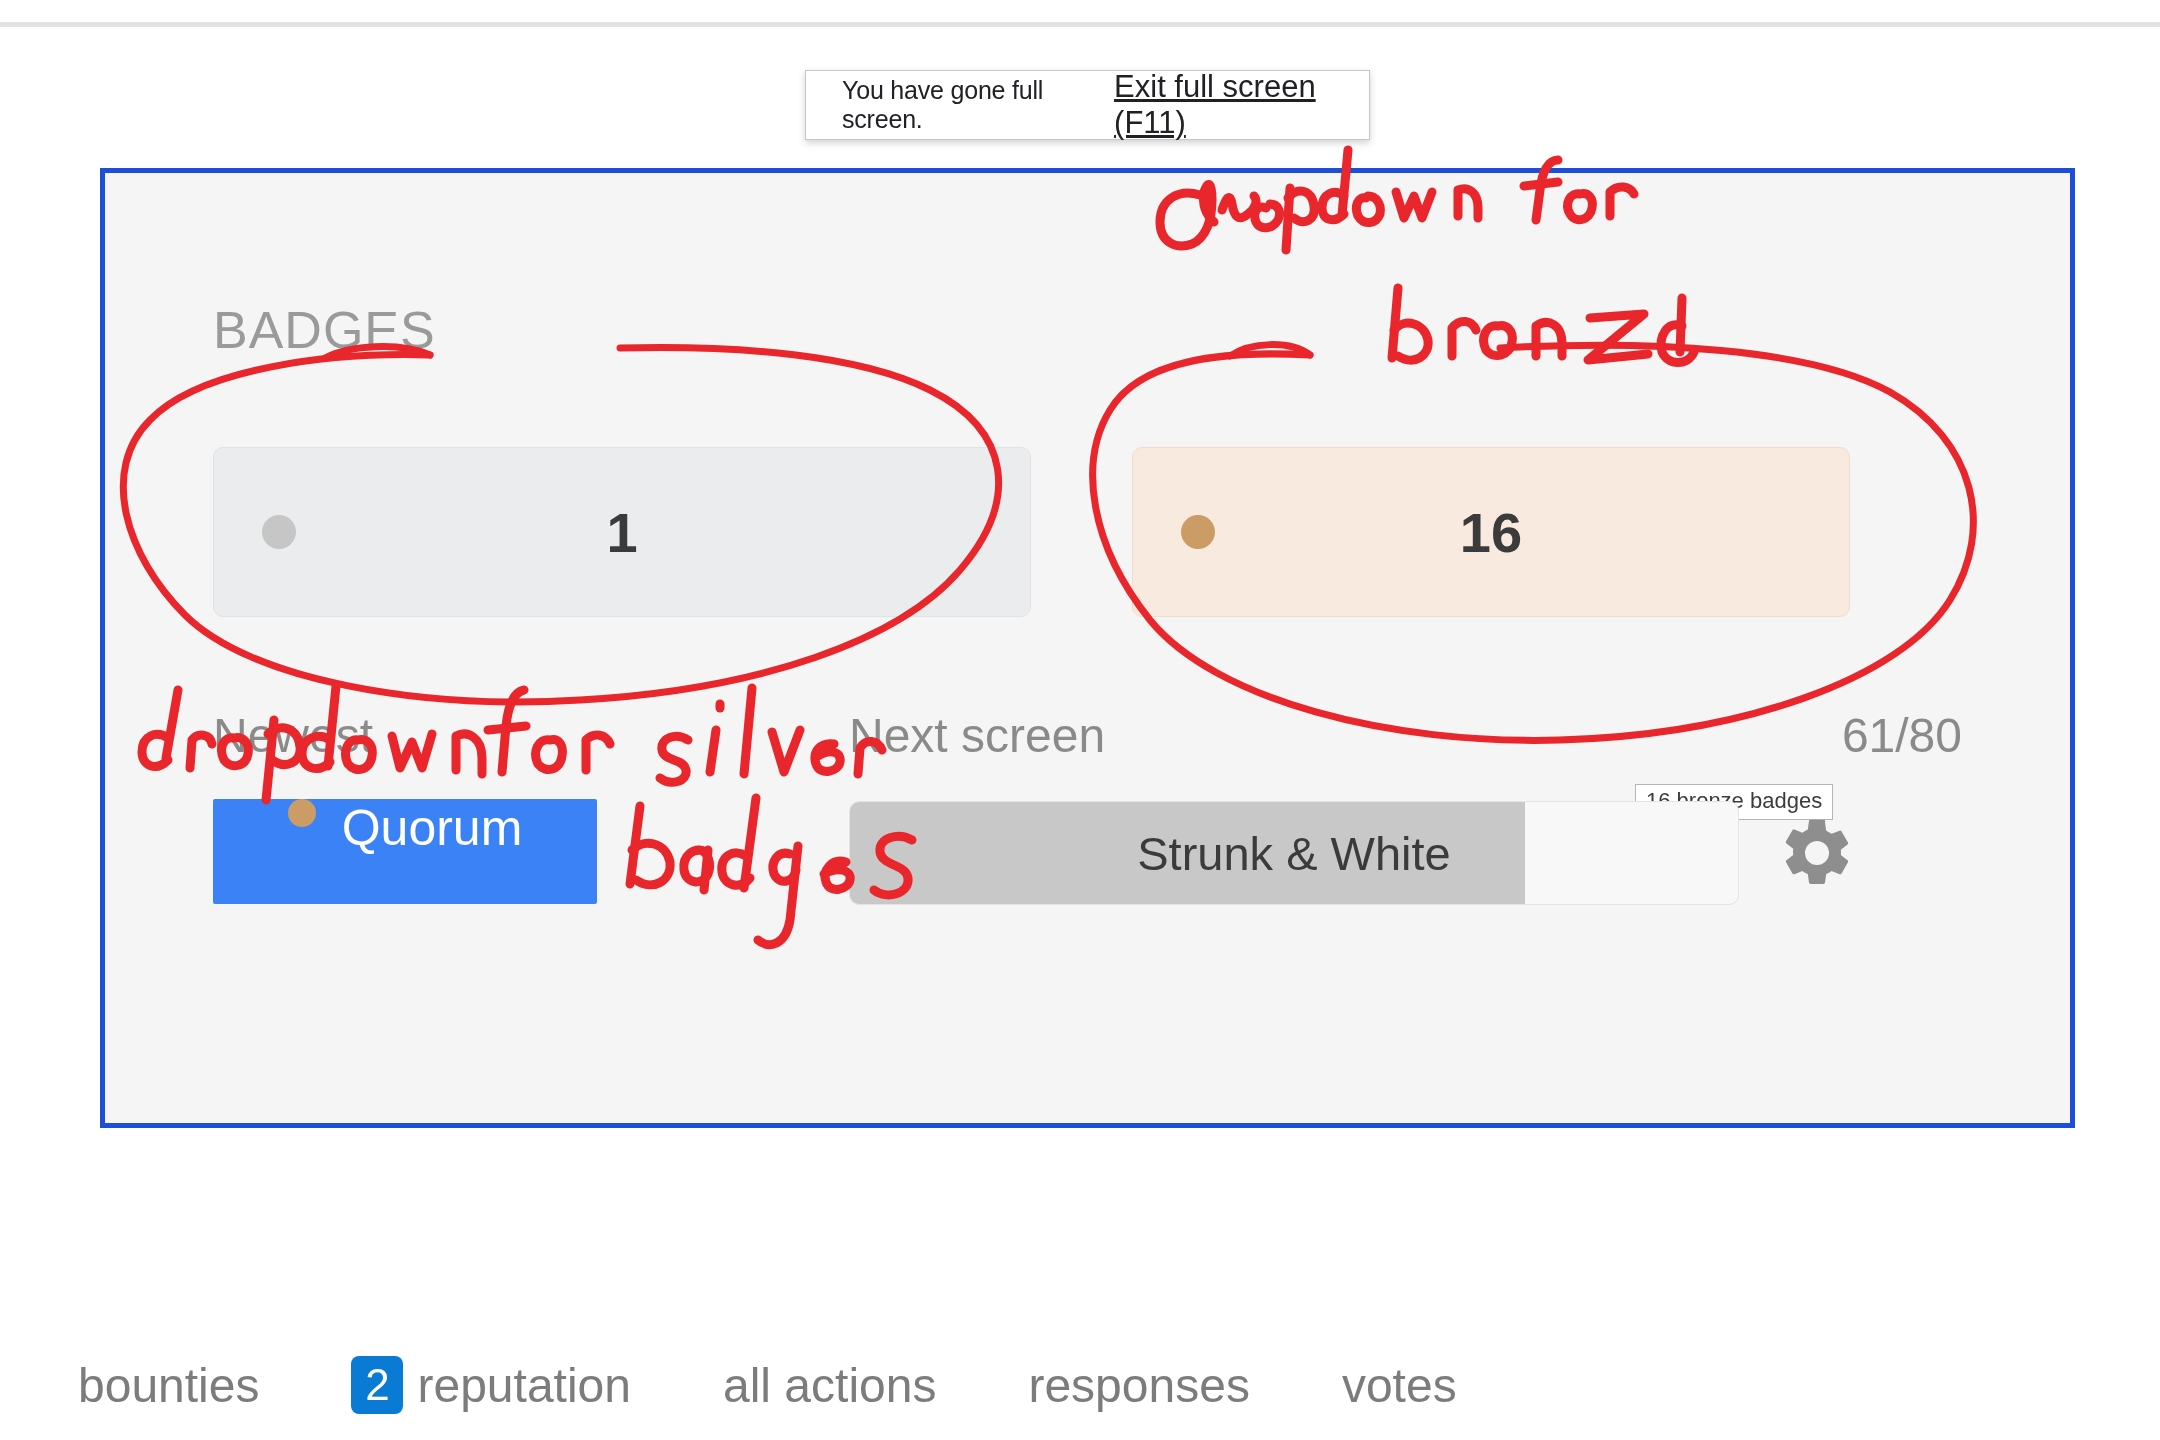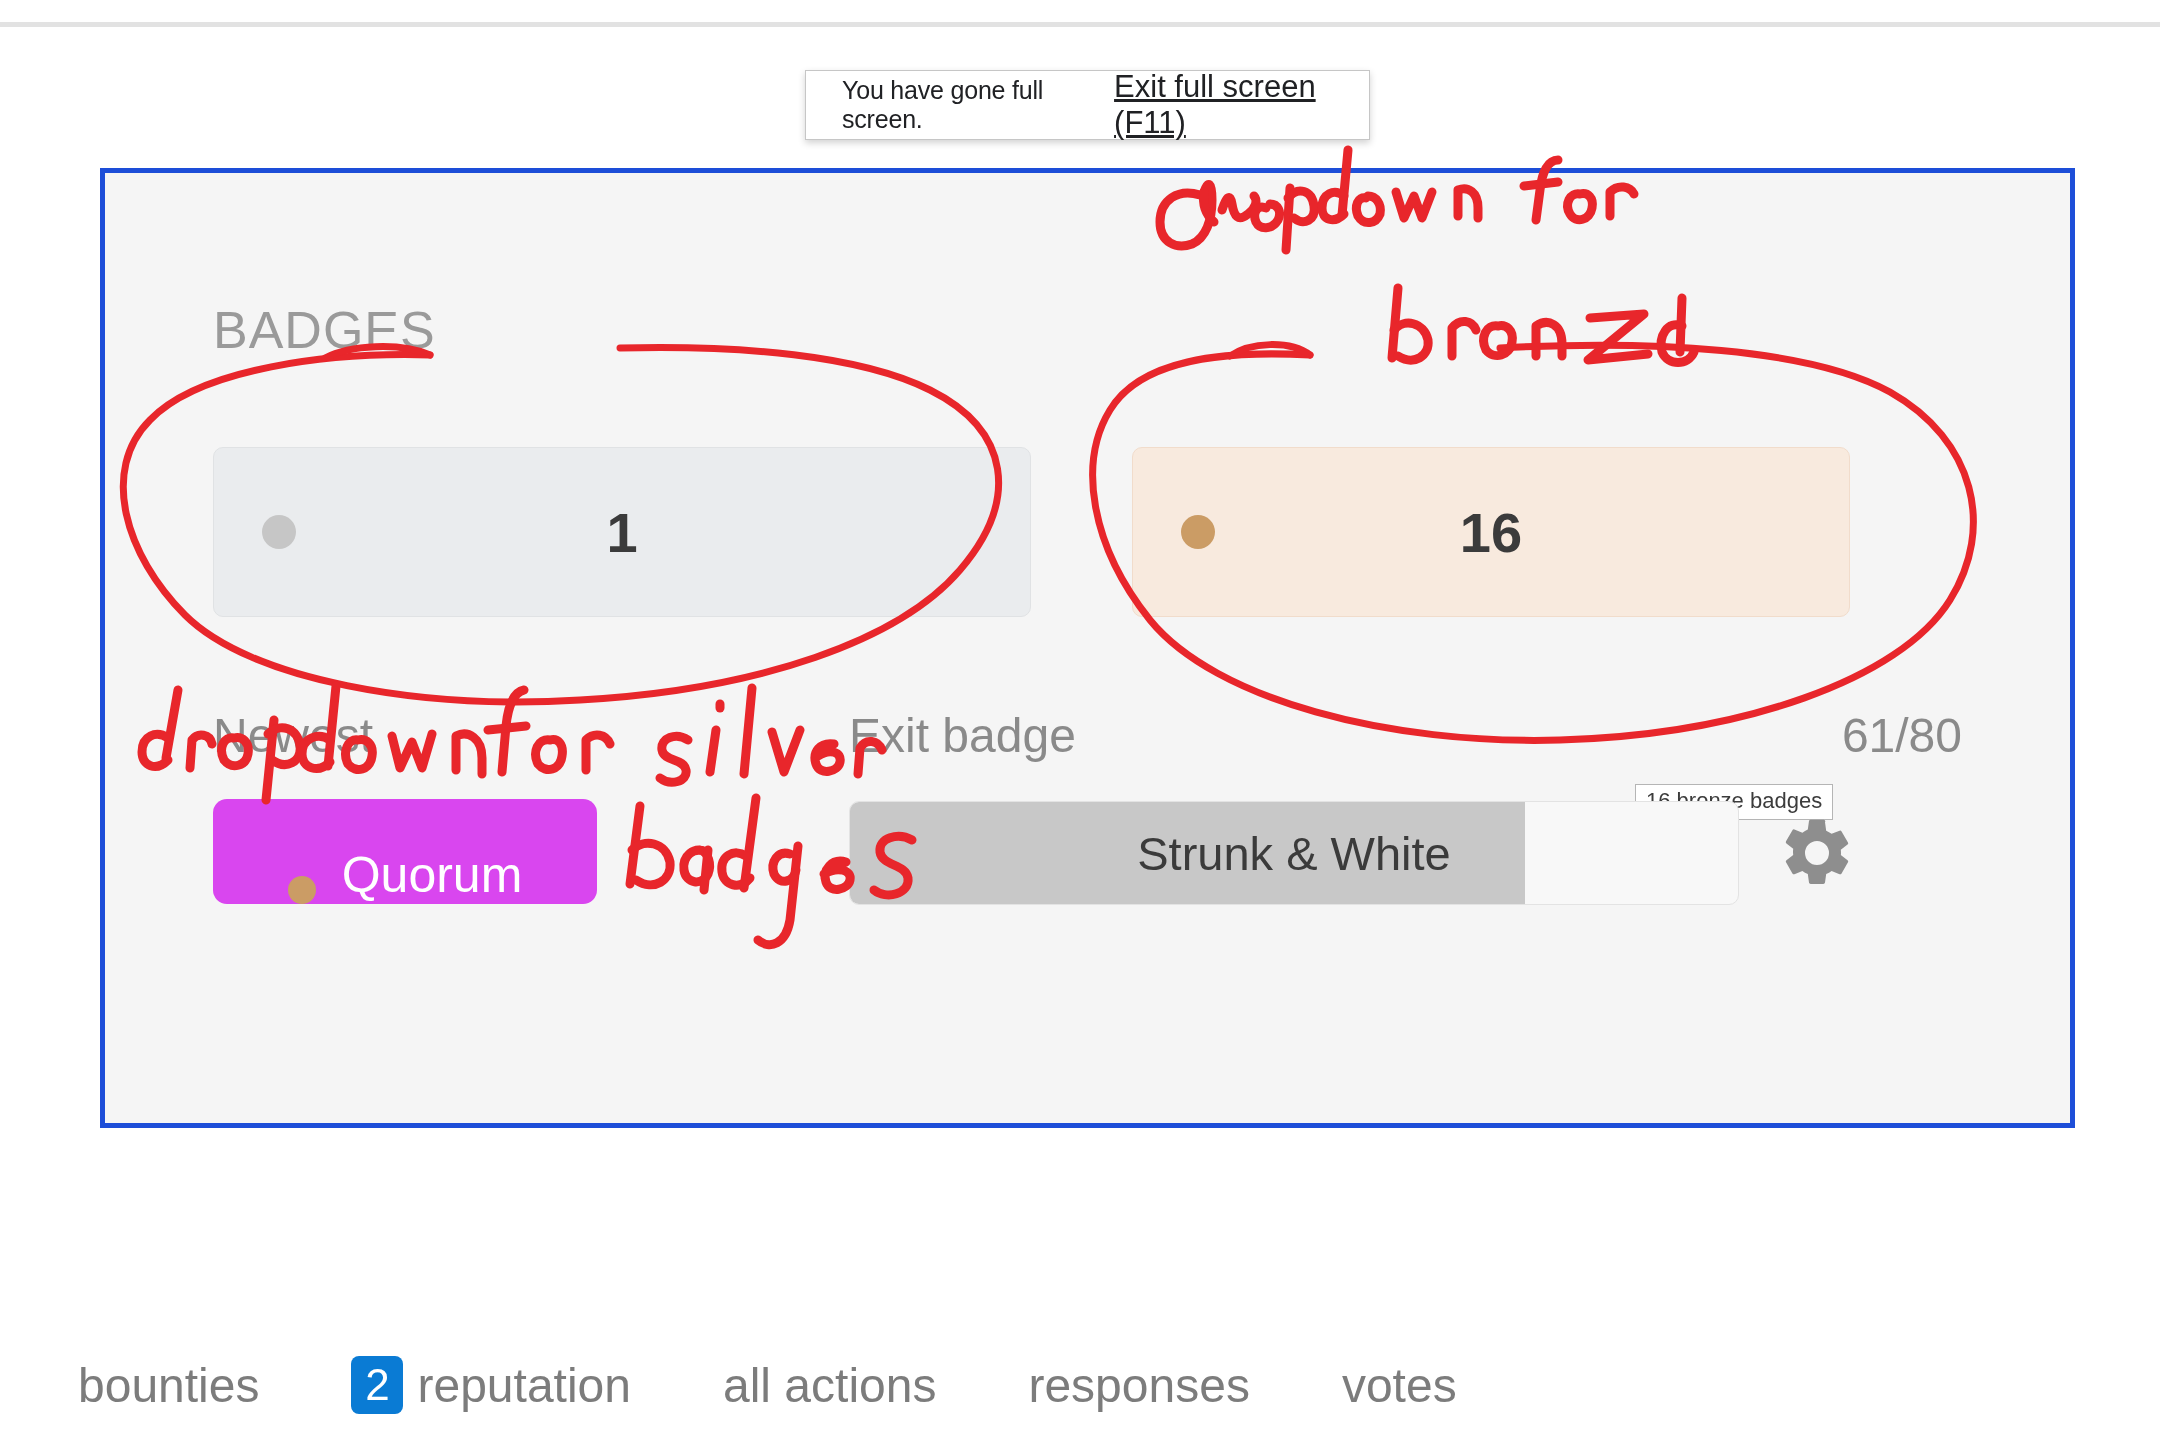--- a/index.html
+++ b/index.html
@@ -151,24 +151,24 @@
     color: #8a8a8a;
   }
 
   
   #quorum-badge {
     position: absolute;
     left: 108px;
     top: 626px;
     width: 384px;
     height: 105px;
-    background: #d946ef;
-    border-radius: 14px;
+    background: #3b82f6;
+    border-radius: 2px;
     display: flex;
-    align-items: flex-end;
+    align-items: flex-start;
     justify-content: center;
     cursor: pointer;
   }
   #quorum-badge .quorum-dot {
     width: 28px;
     height: 28px;
     border-radius: 50%;
     background: #cb9c65;
     margin-right: 26px;
   }
@@ -287,21 +287,21 @@
 
   <div id="bronze-badge-box" class="badge-box">
     <span class="badge-dot"></span>
     <span class="badge-count">16</span>
   </div>
 
   <div id="bronze-tooltip">16 bronze badges</div>
 
   <div id="newest-label" class="section-label">Newest</div>
 
-  <div id="next-badge-label" class="section-label">Exit badge</div>
+  <div id="next-badge-label" class="section-label">Next screen</div>
 
   <div id="next-badge-progress-count">61/80</div>
 
   <div id="quorum-badge">
     <span class="quorum-dot"></span>
     <span class="quorum-label">Quorum</span>
   </div>
 
   <div id="next-badge-progress">
     <div class="progress-fill" id="progress-fill" style="width: 76%;"></div>

